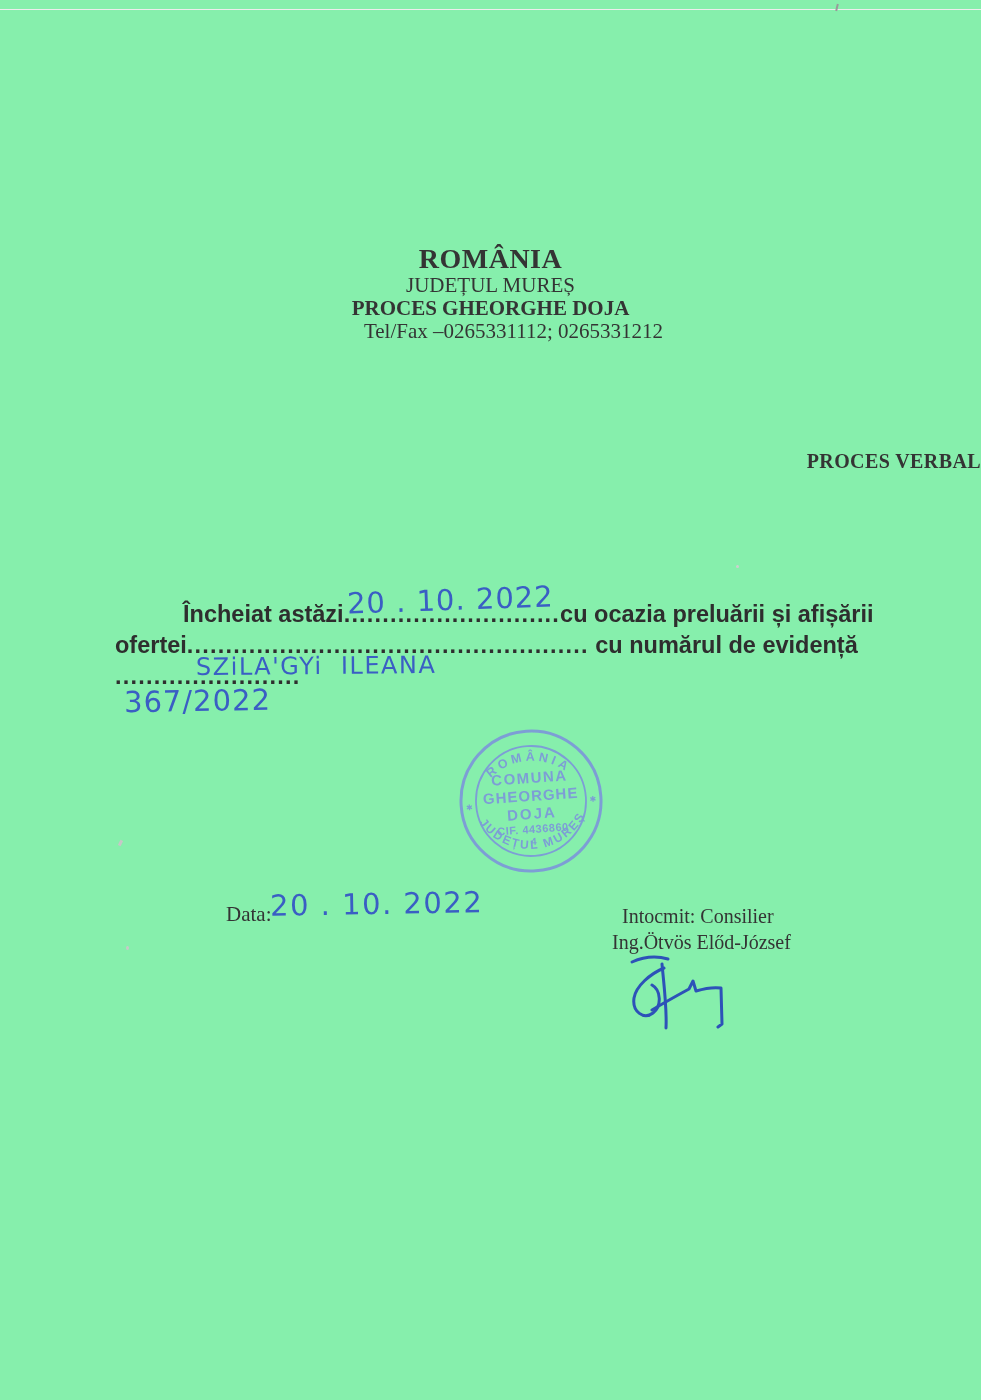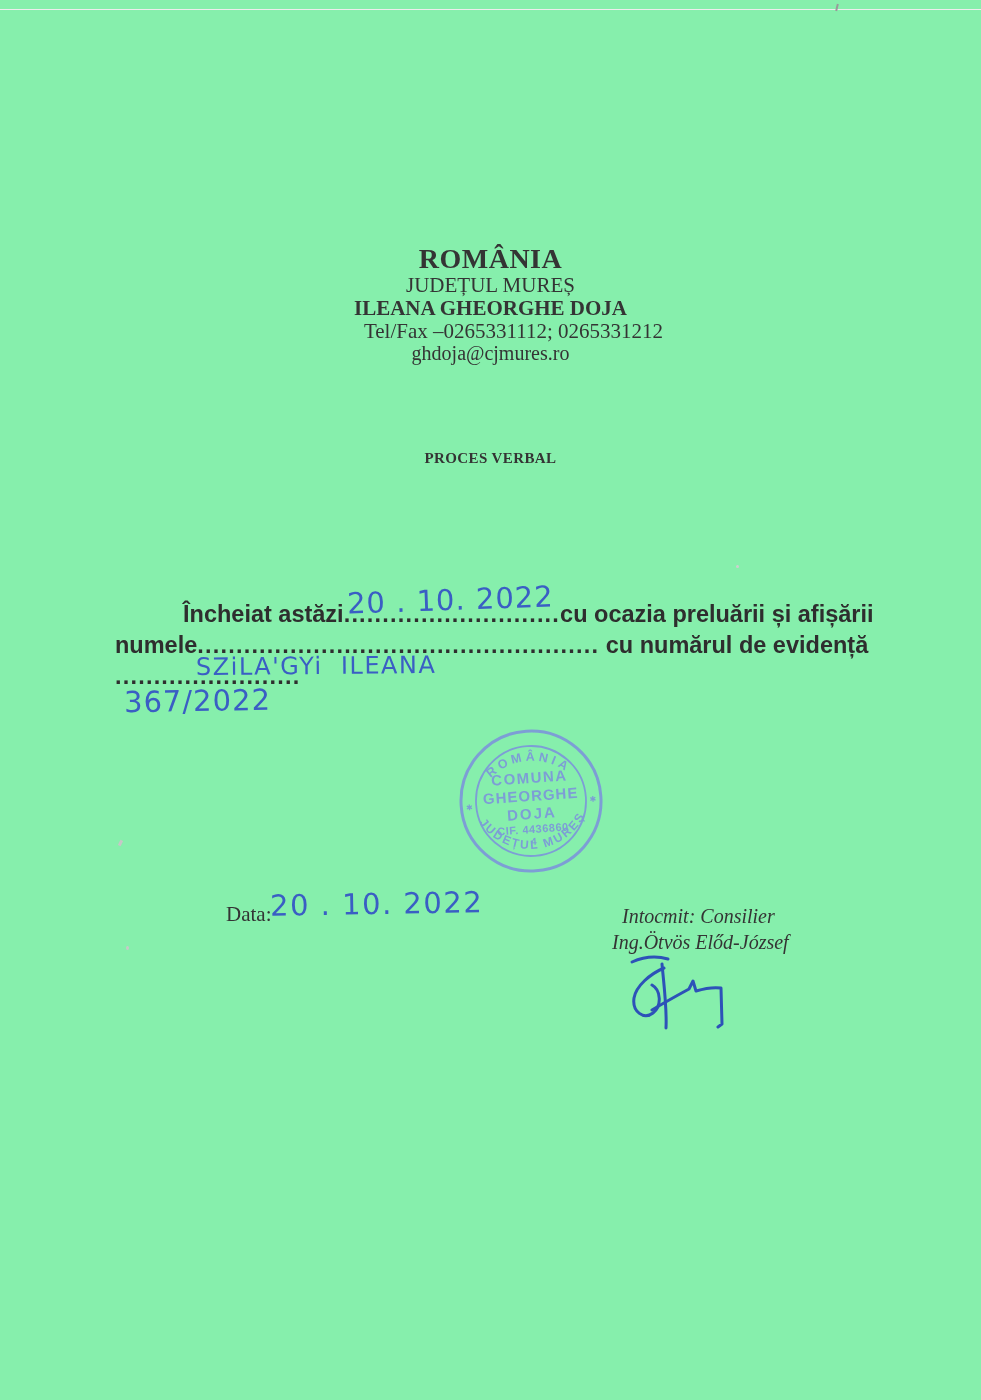--- a/index.html
+++ b/index.html
@@ -15,22 +15,22 @@
 
   
   .header { position:absolute; top:243px; left:0; width:100%; text-align:center; }
   .h-country { font-size:28px; font-weight:bold; letter-spacing:0.5px; line-height:31px; }
   .h-county  { font-size:21px; line-height:23px; }
   .h-commune { font-size:21px; font-weight:bold; line-height:23px; }
   .h-telfax  { font-size:21px; line-height:22px;padding-left:46px; }
   .h-email   { font-size:20px; line-height:22px; }
 
   
-  .title { position:absolute; top:450px; left:0; width:100%; text-align:center;
-           font-size:15px; font-weight:bold; letter-spacing:0.4px; }
+  .title { position:absolute; top:450px; left:0; width:100%; text-align:right;
+           font-size:20px; font-weight:bold; letter-spacing:0.4px; }
 
   
   .body-block { position:absolute; left:115px; top:599px; width:760px;
                 font-family:"Liberation Sans", sans-serif; font-size:23.5px;
                 color:#2e2e2e; }
   .bodyline { white-space:pre; line-height:31px; height:31px;font-weight:bold; }
   .bl-1 { padding-left:68px; }
   .bl-2 { word-spacing:4px; }
   .dots { letter-spacing:1.2px; }
 
@@ -41,21 +41,21 @@
   .hw-name  { left:196px; top:652px; font-size:24px; letter-spacing:1.5px; transform:rotate(-0.5deg); }
   .hw-num   { left:124px; top:684px; font-size:29px; letter-spacing:1px; transform:rotate(-1deg); }
   .hw-date2 { left:270px; top:887px; font-size:29px; letter-spacing:1.5px; transform:rotate(-1deg); }
 
   
   .stamp { position:absolute; left:456px; top:726px; transform:rotate(-4deg); opacity:0.95; }
   .stamp text { font-family:"Liberation Sans", sans-serif; fill:#7d9ad8; }
 
   
   .date-label { position:absolute; left:226px; top:902px; font-size:21px; }
-  .issuer { position:absolute; left:612px; top:903px; font-style:italic; font-size:20px; line-height:26px; }
+  .issuer { position:absolute; left:612px; top:903px; font-size:20px; line-height:26px; }
   .iss-1 { padding-left:10px; }
   .signature { position:absolute; left:612px; top:948px; }
 
   
   .scan-topline { position:absolute; top:9px; left:0; width:100%; height:1px; background:#ededed; }
   .scan-tick  { position:absolute; left:836px; top:4px; width:2px; height:7px; background:#9a9a9a; transform:rotate(14deg); }
   .speck-a { position:absolute; left:119px; top:840px; width:3px; height:6px; background:#c7c7c7; transform:rotate(25deg); }
   .speck-b { position:absolute; left:126px; top:946px; width:3px; height:4px; background:#c9c9c9; border-radius:50%; }
   .speck-c { position:absolute; left:736px; top:565px; width:3px; height:3px; background:#cfcfcf; border-radius:50%; }
 </style>
@@ -66,30 +66,29 @@
 
   <div class="scan-topline"></div>
   <div class="scan-tick"></div>
   <div class="speck-a"></div>
   <div class="speck-b"></div>
   <div class="speck-c"></div>
 
   <div class="header">
     <div class="h-country">ROMÂNIA</div>
     <div class="h-county">JUDEȚUL MUREȘ</div>
-    <div class="h-commune">ILEANA GHEORGHE DOJA</div>
+    <div class="h-commune">PROCES GHEORGHE DOJA</div>
     <div class="h-telfax">Tel/Fax –0265331112; 0265331212</div>
-    <div class="h-email">ghdoja@cjmures.ro</div>
   </div>
 
   <div class="title">PROCES VERBAL</div>
 
   <div class="body-block">
     <div class="bodyline bl-1"><span>Încheiat astăzi</span><span class="dots">............................</span><span>cu ocazia preluării și afișării</span></div>
-    <div class="bodyline"><span>numele</span><span class="dots">....................................................</span><span> cu numărul de evidență</span></div>
+    <div class="bodyline"><span>ofertei</span><span class="dots">....................................................</span><span> cu numărul de evidență</span></div>
     <div class="bodyline"><span class="dots">........................</span></div>
   </div>
 
   <div class="hw hw-date1">20 . 10. 2022</div>
   <div class="hw hw-name">SZiLA'GYi  ILEANA</div>
   <div class="hw hw-num">367/2022</div>
 
   <svg class="stamp" width="150" height="150" viewBox="0 0 150 150">
     <circle cx="75" cy="75" r="70" fill="none" stroke="#7d9ad8" stroke-width="3"></circle>
     <circle cx="75" cy="75" r="55" fill="none" stroke="#7d9ad8" stroke-width="1.8"></circle>

